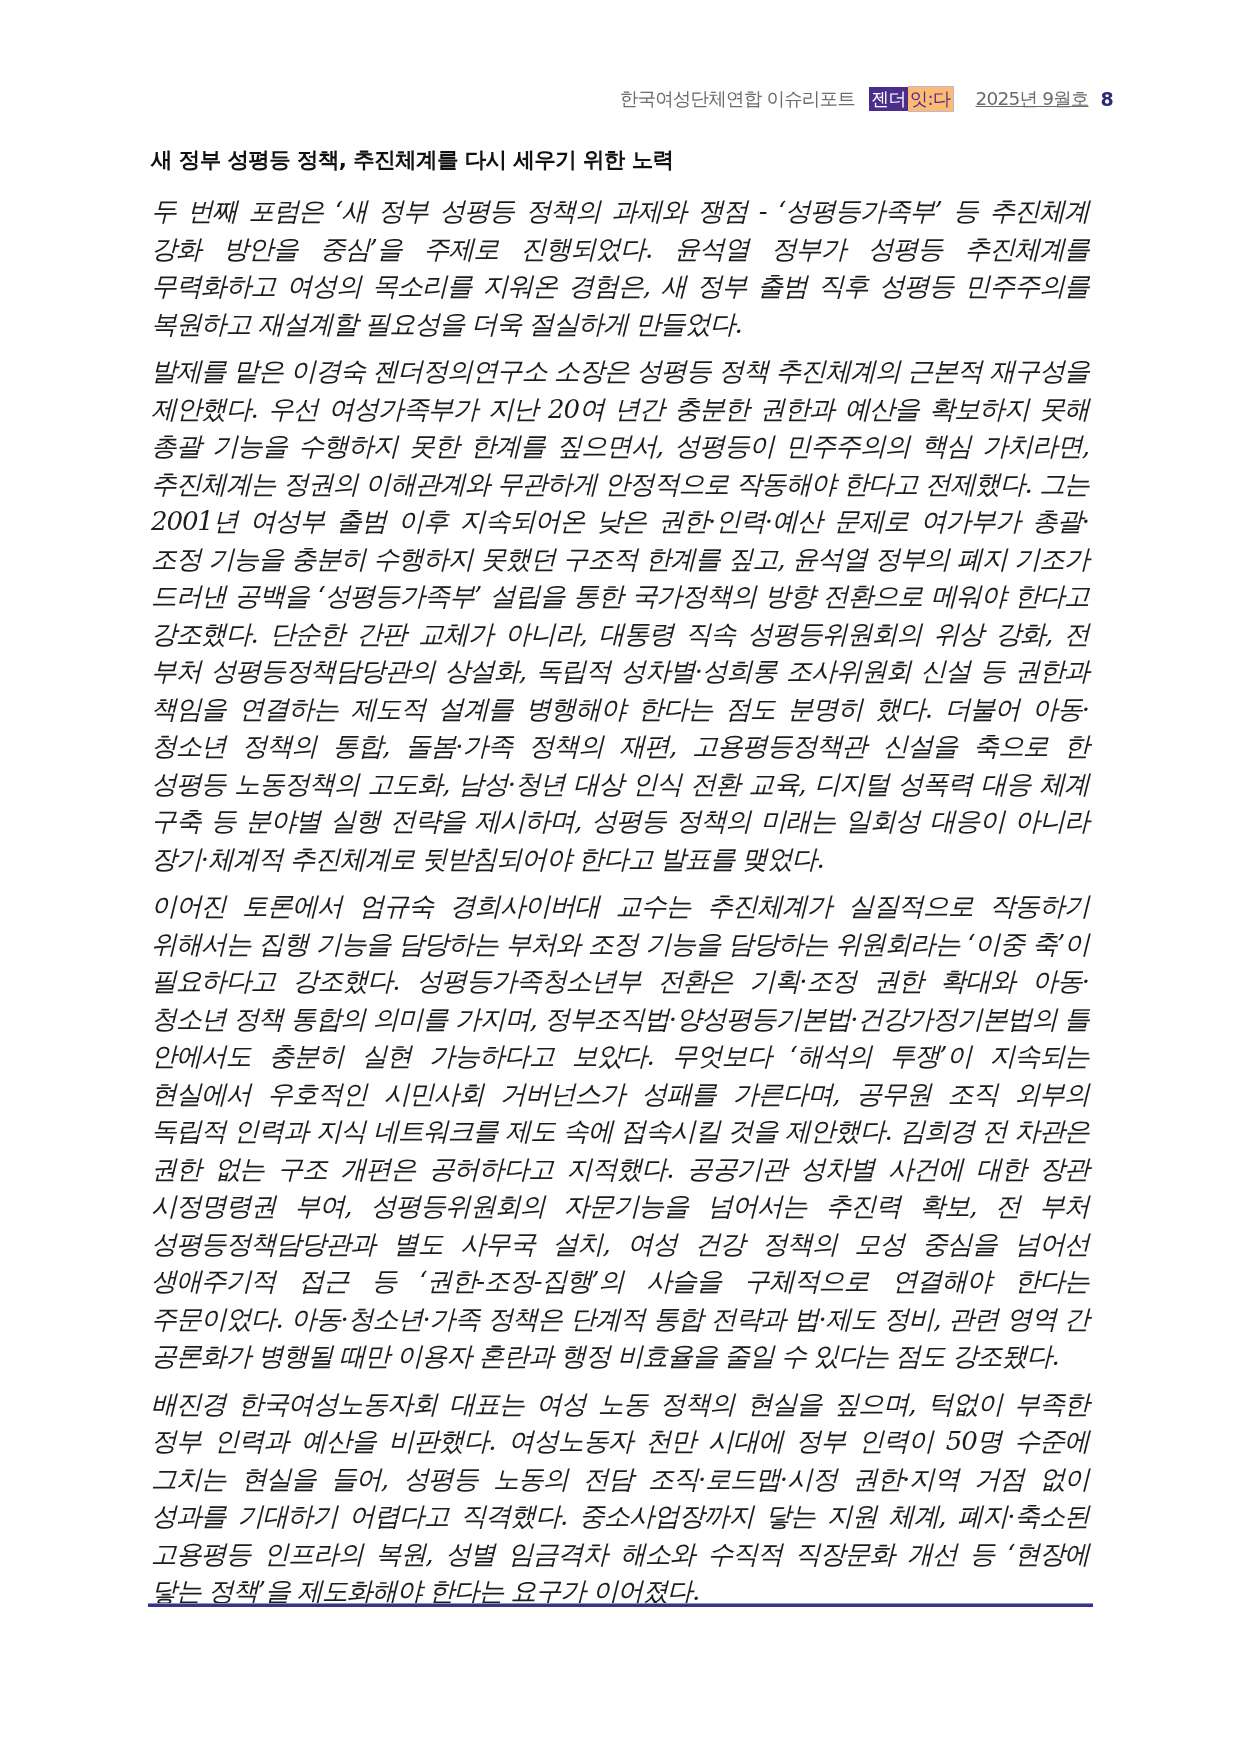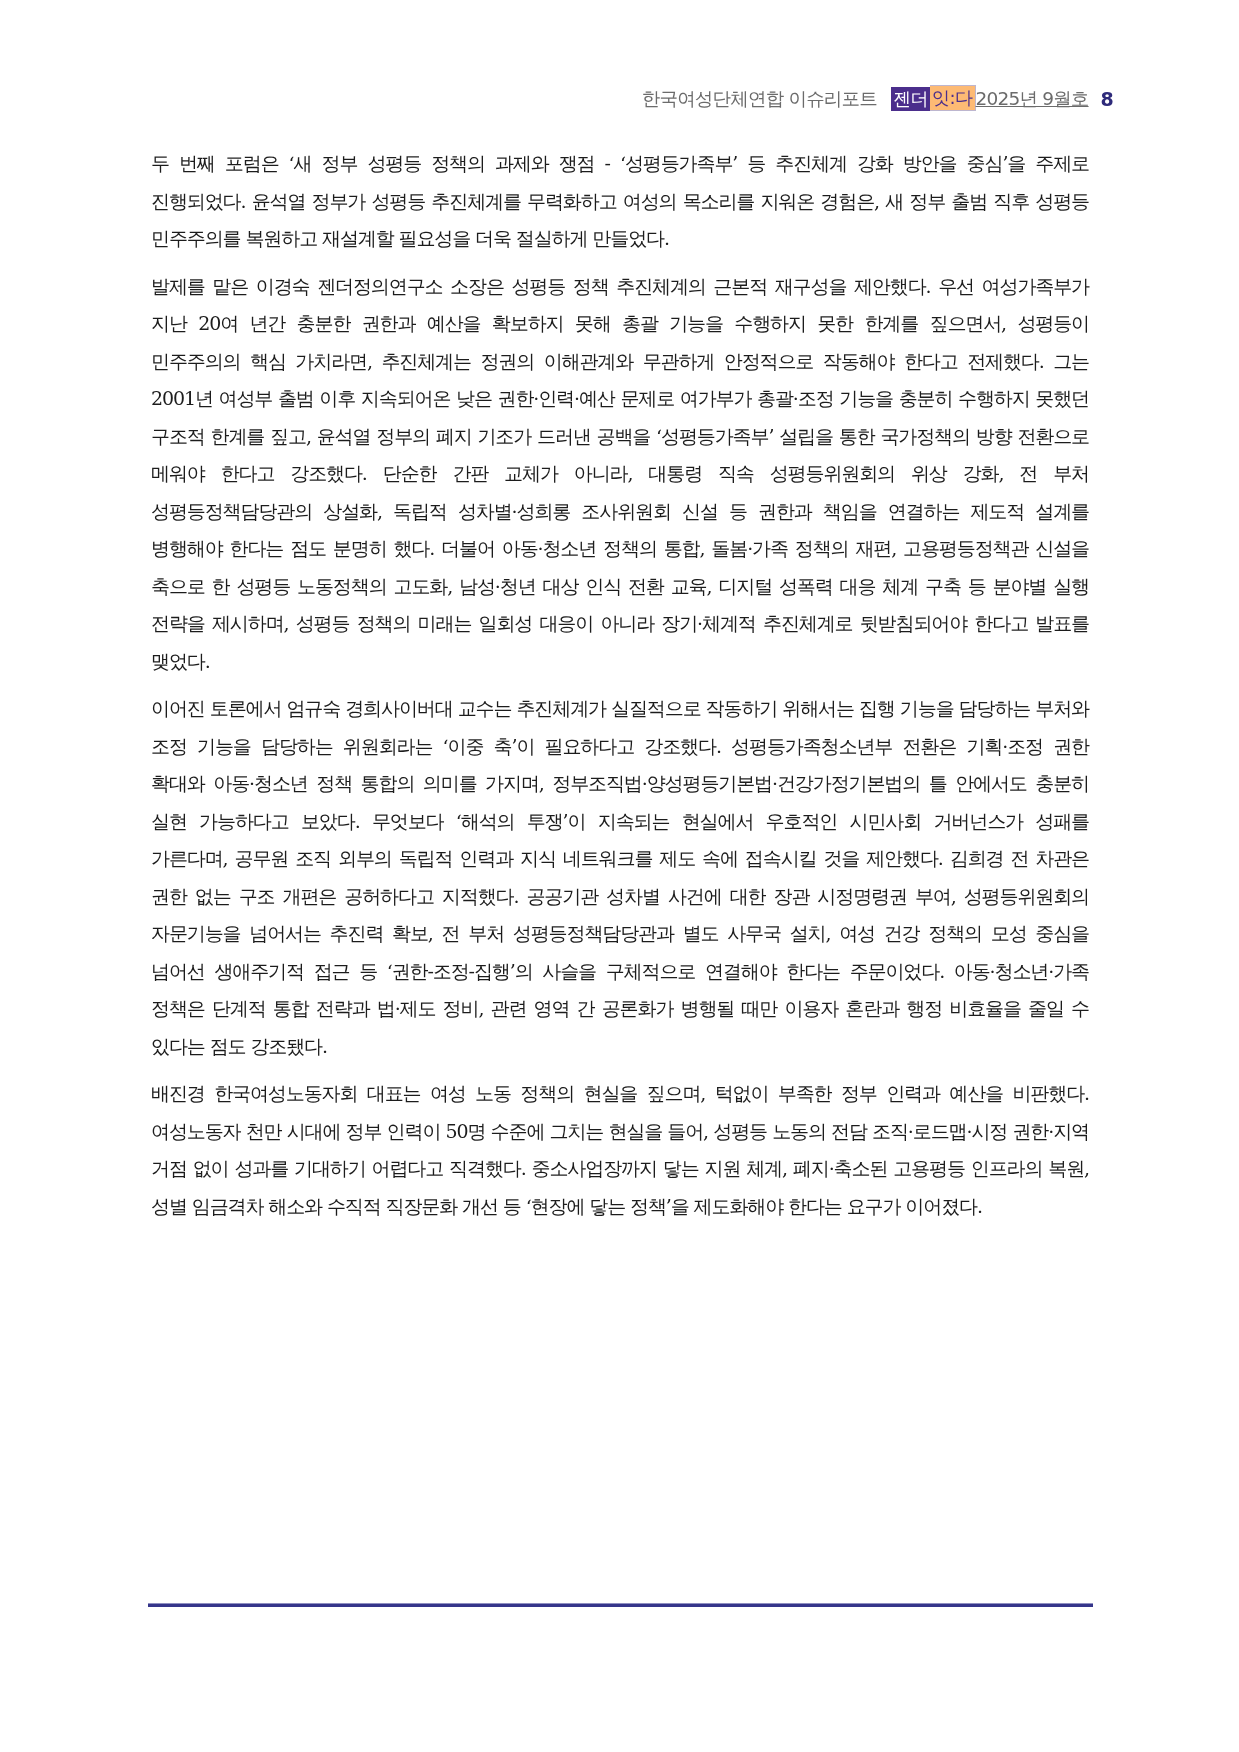--- a/index.html
+++ b/index.html
@@ -24,22 +24,23 @@
       font-size: 18.5px;
       color: #6b6b6b;
       letter-spacing: -0.8px;
       white-space: nowrap;
     }
     .header-org {
       margin-right: 14px;
     }
     .brand-badge {
       display: inline-flex;
-      align-items: flex-end;
+      align-items: center;
       height: 24px;
+      margin-right: 22px;
       font-size: 18px;
       letter-spacing: -0.5px;
     }
     .brand-badge .brand-dark {
       background: #4b2e8c;
       color: #ffffff;
       padding: 0 2px;
       display: inline-flex;
       align-items: center;
     }
@@ -71,28 +72,29 @@
       font-family: "DejaVu Sans", "Liberation Sans", sans-serif;
       font-weight: bold;
       font-size: 21.5px;
       color: #111111;
       letter-spacing: -0.6px;
       margin: 0 0 18px 0;
       line-height: 30px;
     }
     .para {
       font-family: "DejaVu Serif", "Liberation Serif", serif;
-      font-size: 19px;
+      font-size: 26px;
       line-height: 37.5px;
       letter-spacing: -1.1px;
       text-align: justify;
       text-align-last: left;
       margin: 0 0 10px 0;
       color: #1c1c1c;
       word-break: keep-all;
+      font-style: italic;
     }
     .bottom-rule {
       position: absolute;
       left: 148px;
       top: 1603px;
       width: 945px;
       height: 4px;
       background: #35358a;
       border-top: 1px solid #8f8fc0;
       box-sizing: border-box;
@@ -105,19 +107,20 @@
   <span class="header-org">한국여성단체연합 이슈리포트</span>
   <span class="brand-badge">
     <span class="brand-dark">젠더</span>
     <span class="brand-light">잇:다</span>
   </span>
   <span class="header-issue">2025년 9월호</span>
   <span class="header-page">8</span>
 </header>
 
 <main class="article">
+  <h2 class="section-title">새 정부 성평등 정책, 추진체계를 다시 세우기 위한 노력</h2>
   <p class="para">두 번째 포럼은 ‘새 정부 성평등 정책의 과제와 쟁점 - ‘성평등가족부’ 등 추진체계 강화 방안을 중심’을 주제로 진행되었다. 윤석열 정부가 성평등 추진체계를 무력화하고 여성의 목소리를 지워온 경험은, 새 정부 출범 직후 성평등 민주주의를 복원하고 재설계할 필요성을 더욱 절실하게 만들었다.</p>
   <p class="para">발제를 맡은 이경숙 젠더정의연구소 소장은 성평등 정책 추진체계의 근본적 재구성을 제안했다. 우선 여성가족부가 지난 20여 년간 충분한 권한과 예산을 확보하지 못해 총괄 기능을 수행하지 못한 한계를 짚으면서, 성평등이 민주주의의 핵심 가치라면, 추진체계는 정권의 이해관계와 무관하게 안정적으로 작동해야 한다고 전제했다. 그는 2001년 여성부 출범 이후 지속되어온 낮은 권한·인력·예산 문제로 여가부가 총괄·조정 기능을 충분히 수행하지 못했던 구조적 한계를 짚고, 윤석열 정부의 폐지 기조가 드러낸 공백을 ‘성평등가족부’ 설립을 통한 국가정책의 방향 전환으로 메워야 한다고 강조했다. 단순한 간판 교체가 아니라, 대통령 직속 성평등위원회의 위상 강화, 전 부처 성평등정책담당관의 상설화, 독립적 성차별·성희롱 조사위원회 신설 등 권한과 책임을 연결하는 제도적 설계를 병행해야 한다는 점도 분명히 했다. 더불어 아동·청소년 정책의 통합, 돌봄·가족 정책의 재편, 고용평등정책관 신설을 축으로 한 성평등 노동정책의 고도화, 남성·청년 대상 인식 전환 교육, 디지털 성폭력 대응 체계 구축 등 분야별 실행 전략을 제시하며, 성평등 정책의 미래는 일회성 대응이 아니라 장기·체계적 추진체계로 뒷받침되어야 한다고 발표를 맺었다.</p>
   <p class="para">이어진 토론에서 엄규숙 경희사이버대 교수는 추진체계가 실질적으로 작동하기 위해서는 집행 기능을 담당하는 부처와 조정 기능을 담당하는 위원회라는 ‘이중 축’이 필요하다고 강조했다. 성평등가족청소년부 전환은 기획·조정 권한 확대와 아동·청소년 정책 통합의 의미를 가지며, 정부조직법·양성평등기본법·건강가정기본법의 틀 안에서도 충분히 실현 가능하다고 보았다. 무엇보다 ‘해석의 투쟁’이 지속되는 현실에서 우호적인 시민사회 거버넌스가 성패를 가른다며, 공무원 조직 외부의 독립적 인력과 지식 네트워크를 제도 속에 접속시킬 것을 제안했다. 김희경 전 차관은 권한 없는 구조 개편은 공허하다고 지적했다. 공공기관 성차별 사건에 대한 장관 시정명령권 부여, 성평등위원회의 자문기능을 넘어서는 추진력 확보, 전 부처 성평등정책담당관과 별도 사무국 설치, 여성 건강 정책의 모성 중심을 넘어선 생애주기적 접근 등 ‘권한-조정-집행’의 사슬을 구체적으로 연결해야 한다는 주문이었다. 아동·청소년·가족 정책은 단계적 통합 전략과 법·제도 정비, 관련 영역 간 공론화가 병행될 때만 이용자 혼란과 행정 비효율을 줄일 수 있다는 점도 강조됐다.</p>
   <p class="para">배진경 한국여성노동자회 대표는 여성 노동 정책의 현실을 짚으며, 턱없이 부족한 정부 인력과 예산을 비판했다. 여성노동자 천만 시대에 정부 인력이 50명 수준에 그치는 현실을 들어, 성평등 노동의 전담 조직·로드맵·시정 권한·지역 거점 없이 성과를 기대하기 어렵다고 직격했다. 중소사업장까지 닿는 지원 체계, 폐지·축소된 고용평등 인프라의 복원, 성별 임금격차 해소와 수직적 직장문화 개선 등 ‘현장에 닿는 정책’을 제도화해야 한다는 요구가 이어졌다.</p>
 </main>
 
 <div class="bottom-rule"></div>
 
 </body></html>

